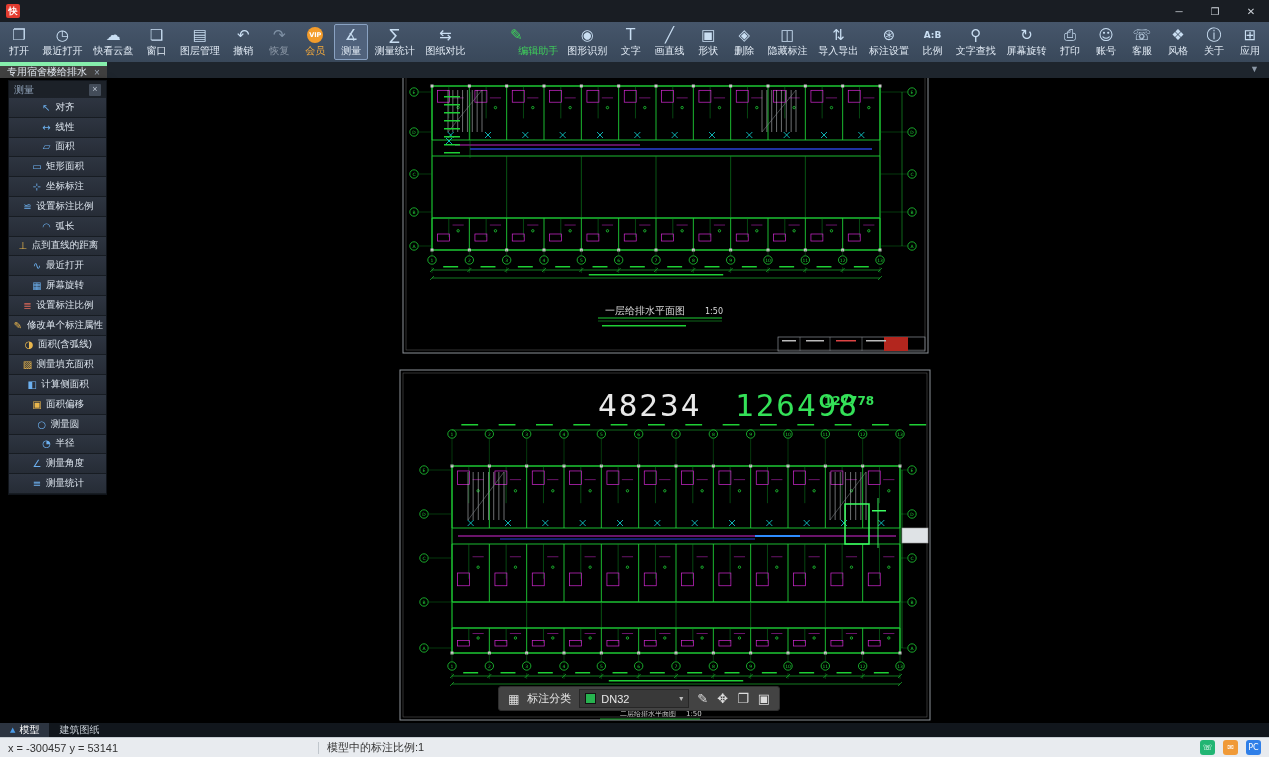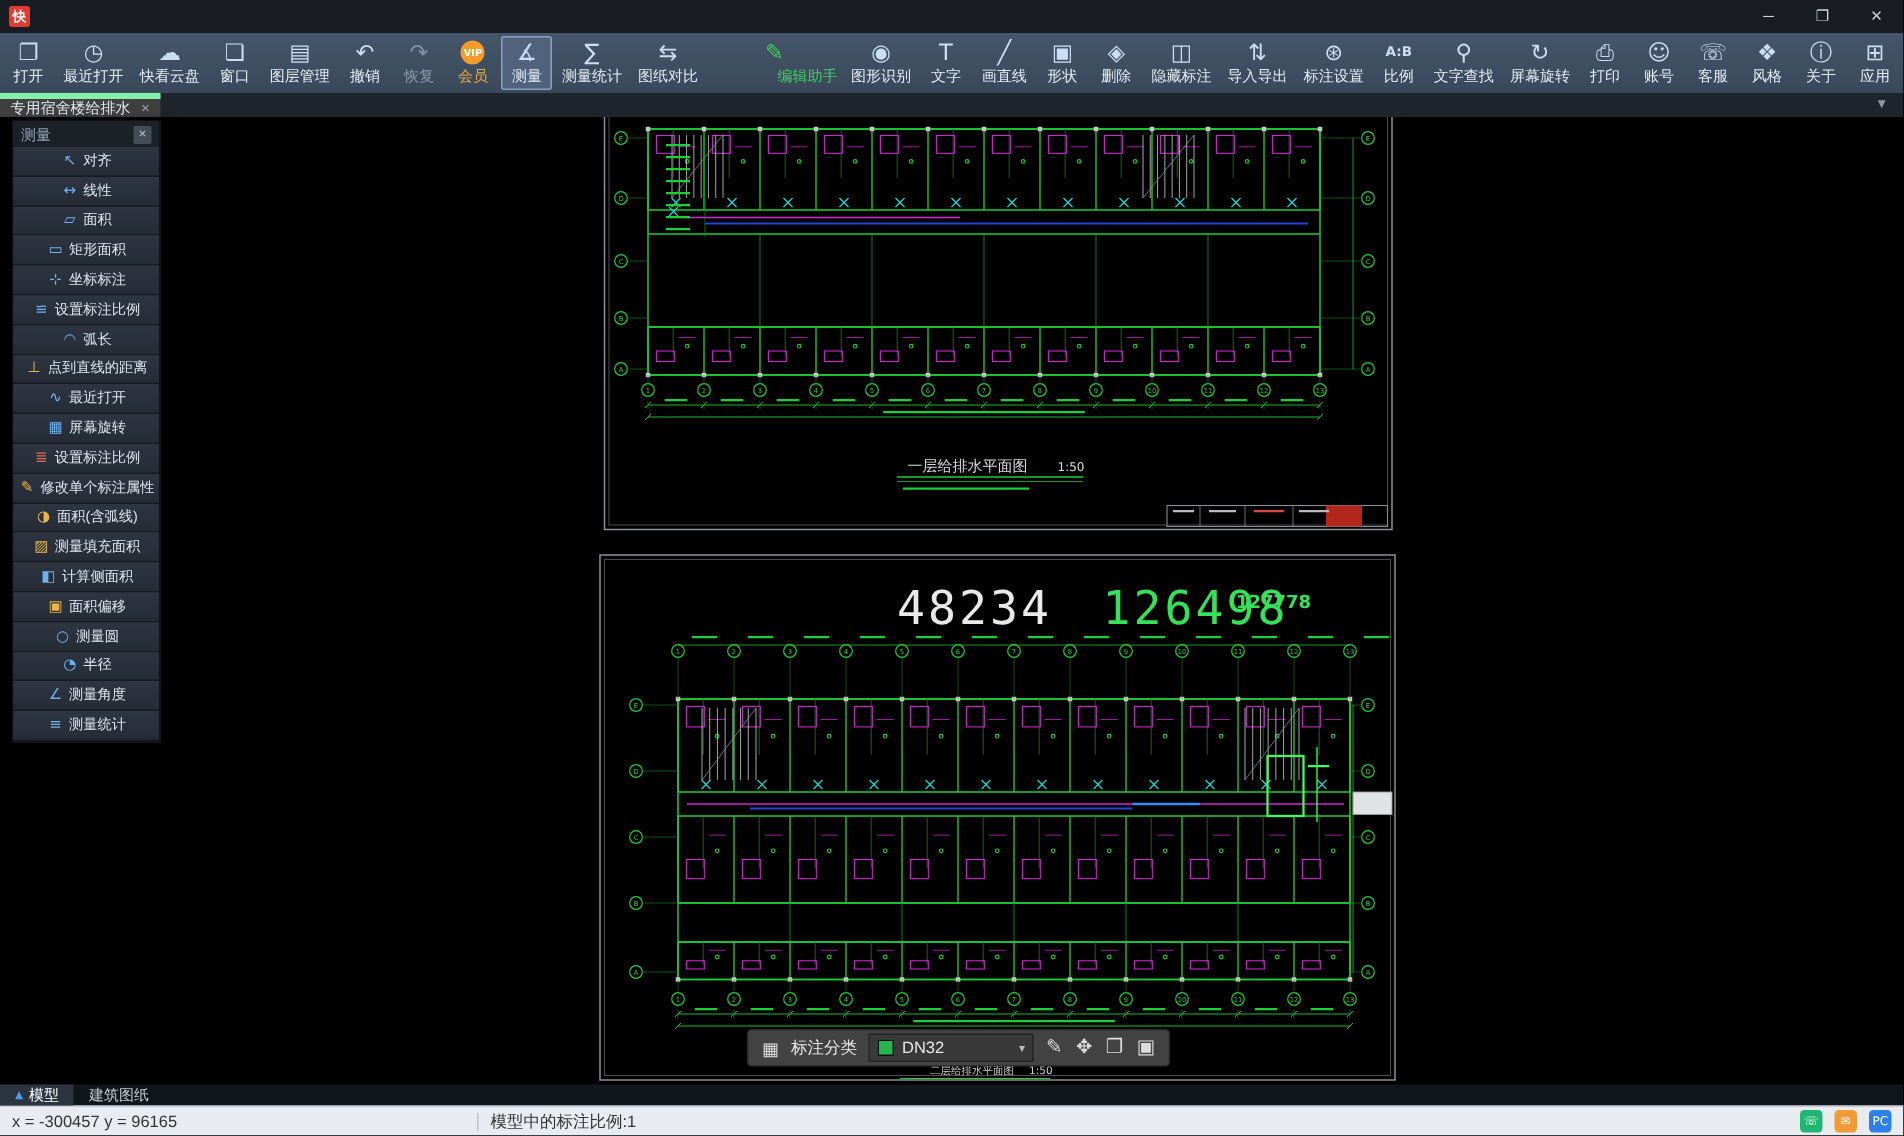--- a/index.html
+++ b/index.html
@@ -1123,21 +1123,21 @@
     <div class="btab active">
       <span class="bg">▲</span>
       <span>模型</span>
     </div>
     <div class="btab">
       <span>建筑图纸</span>
     </div>
   </div>
 
 <div class="statusbar">
-  <div class="sb-coords">x = -300457  y = 96165</div>
+  <div class="sb-coords">x = -300457  y = 53141</div>
   <div class="sb-div"></div>
   <div>模型中的标注比例:1</div>
   <div class="sb-icons" id="sb-icons">
       <span class="sb-icon" style="background: rgb(33, 181, 115);">☏</span>
       <span class="sb-icon" style="background: rgb(240, 154, 56);">✉</span>
       <span class="sb-icon" style="background: rgb(47, 127, 232);">PC</span>
     </div>
 </div>
 
 </body></html>

